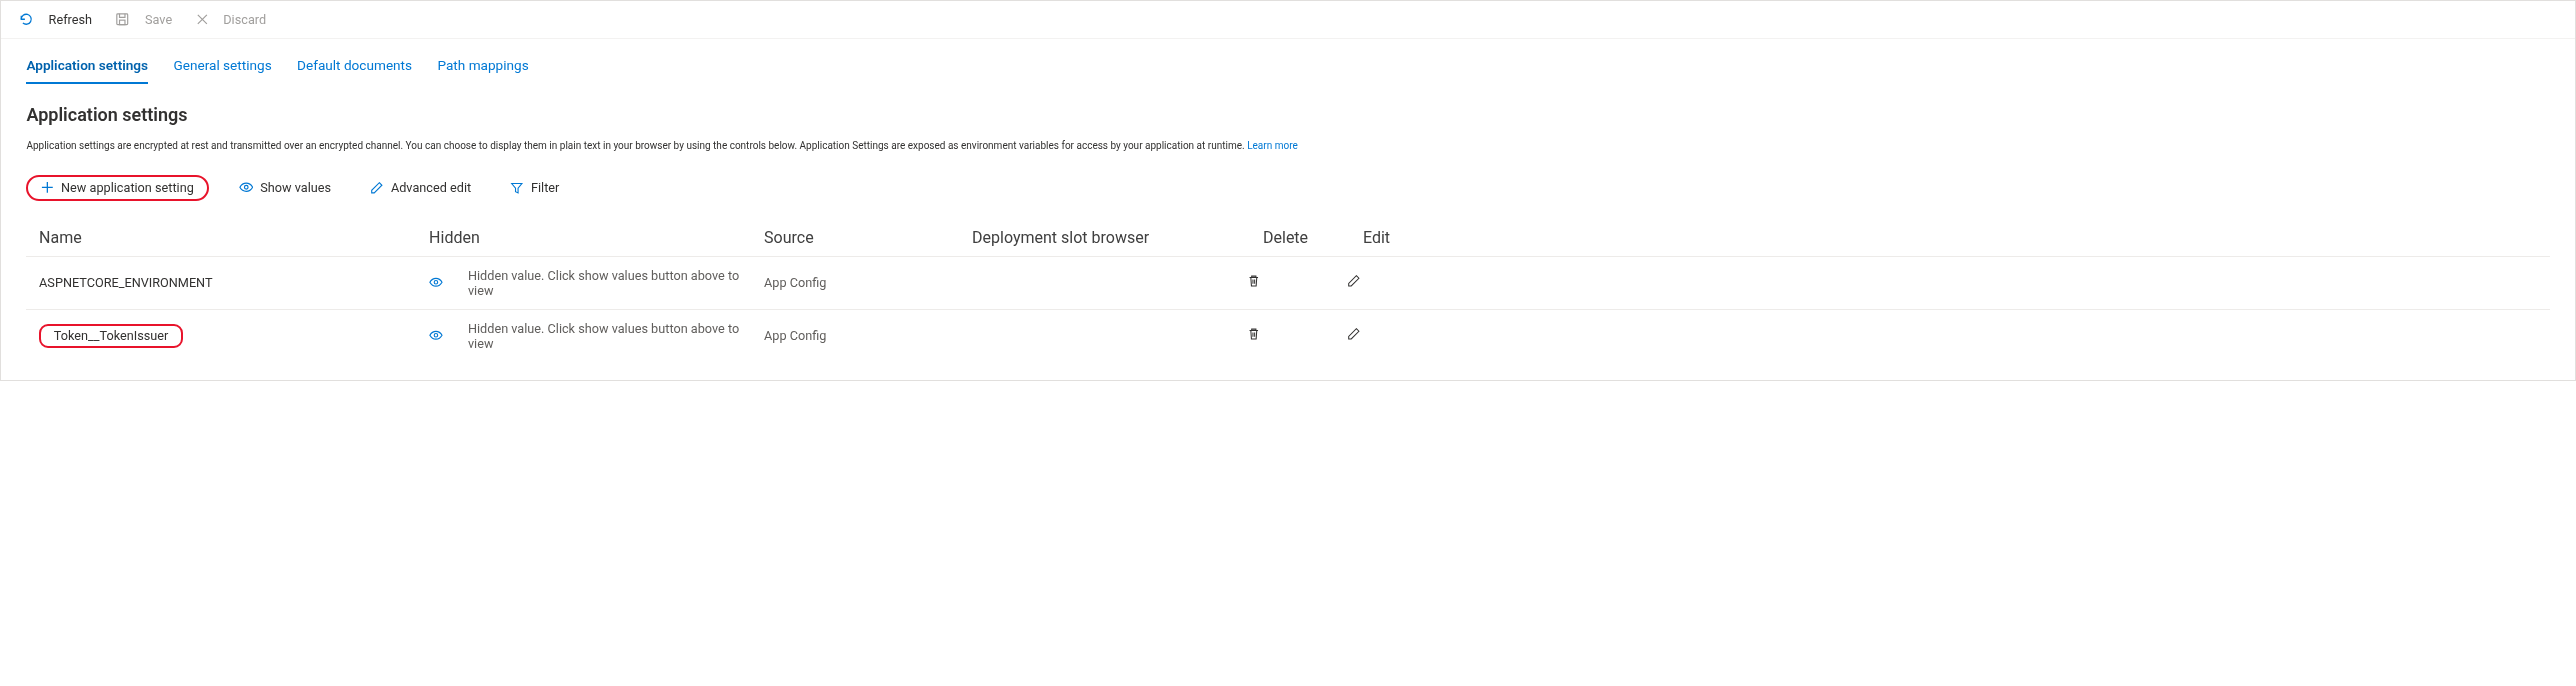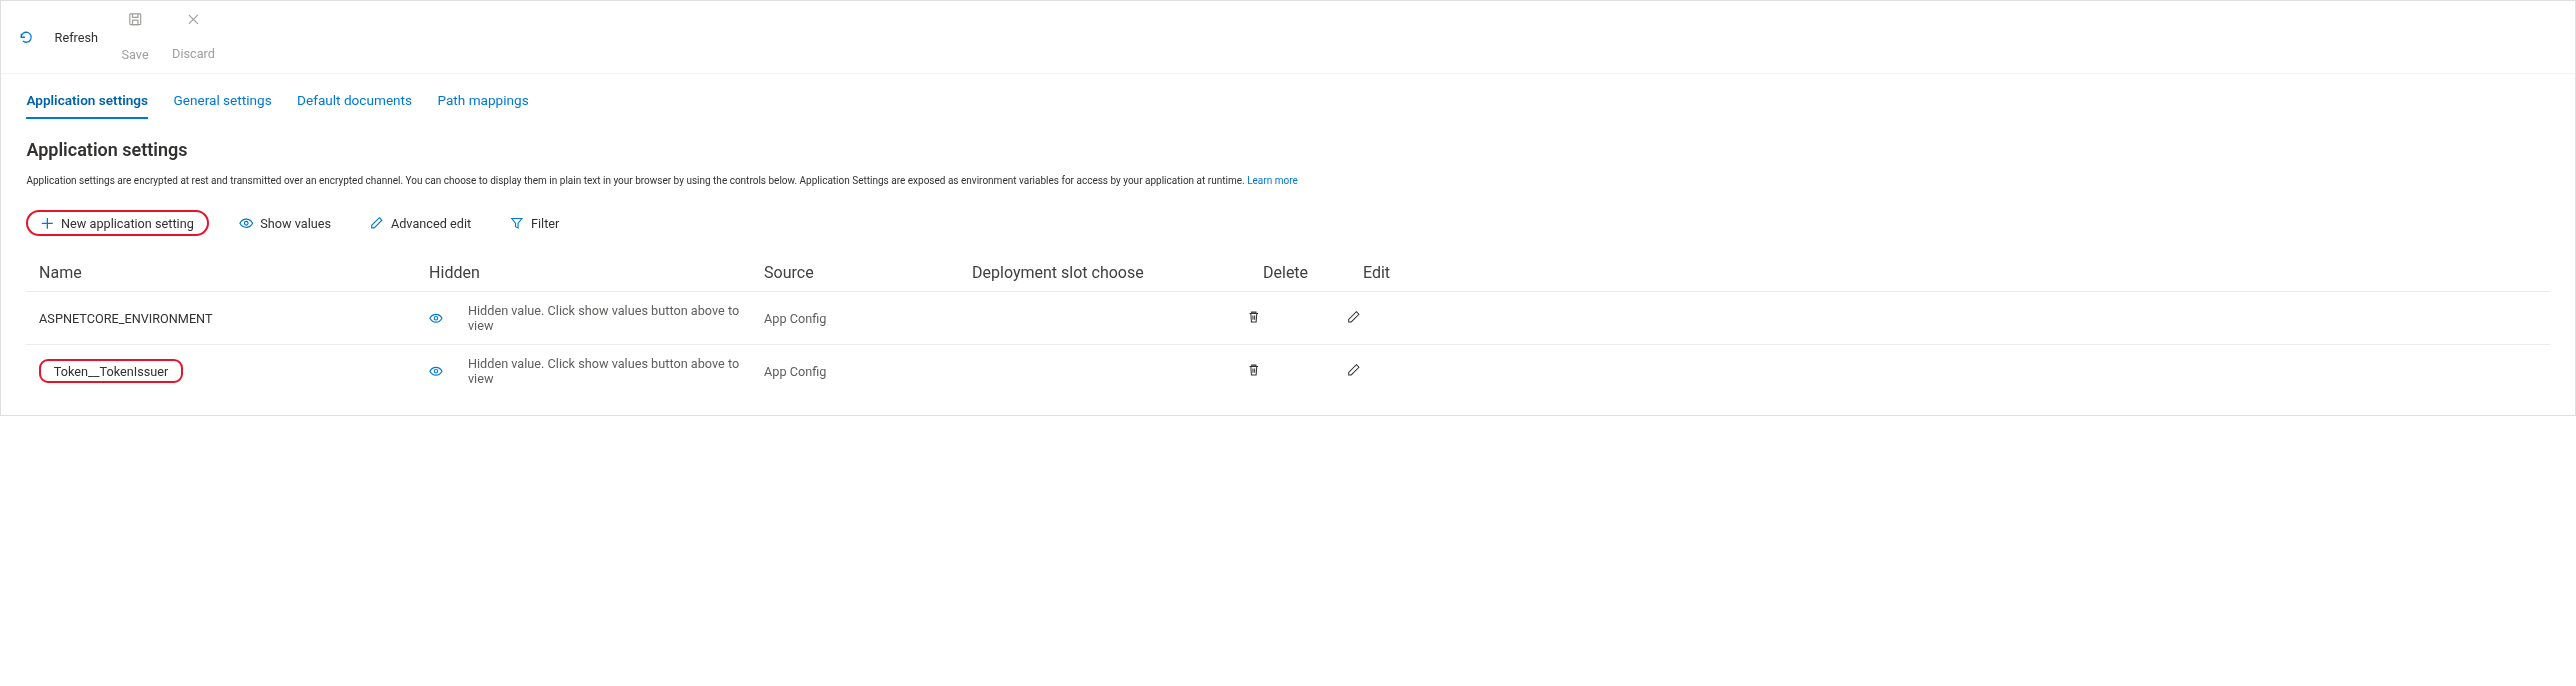--- a/index.html
+++ b/index.html
@@ -17,33 +17,32 @@
   .toolbar {
     display: flex;
     align-items: center;
     gap: 16.3px;
     padding: 7.3px 14.5px;
     border-bottom: 0.9px solid #f3f2f1;
   }
   .toolbar button {
     display: flex;
     align-items: center;
-    gap: 21px;
+    gap: 15px;
     background: none;
     border: none;
     font-size: 12.7px;
     font-family: inherit;
     padding: 3.6px 3.6px;
     cursor: pointer;
     color: #323130;
   }
   .toolbar button.disabled {
     color: #a19f9d;
     cursor: default;
-    flex-direction: column;
   }
   .toolbar button svg { display:block; }
   .content { padding: 12.7px 25.4px 18px 25.4px; }
   .tabs {
     display: flex;
     gap: 25.4px;
     border-bottom: 0;
     margin-bottom: 20px;
   }
   .tab {
@@ -214,21 +213,21 @@
           </svg>
         <span>Filter</span>
       </button>
     </div>
 
     <div class="table">
       <div class="table-header">
         <div>Name</div>
         <div>Hidden</div>
         <div>Source</div>
-        <div>Deployment slot choose</div>
+        <div>Deployment slot browser</div>
         <div class="th-delete">Delete</div>
         <div class="th-edit">Edit</div>
       </div>
       <div class="table-body" id="table-body">
           <div class="table-row">
             <div class="cell-name">ASPNETCORE_ENVIRONMENT</div>
             <div class="cell-value">
               <svg width="14.5" height="14.5" viewBox="0 0 16 16" fill="none" stroke="#0078d4" stroke-width="1.3">
                 <path d="M1 8s2.5-4.5 7-4.5S15 8 15 8s-2.5 4.5-7 4.5S1 8 1 8z"></path>
                 <circle cx="8" cy="8" r="2"></circle>

